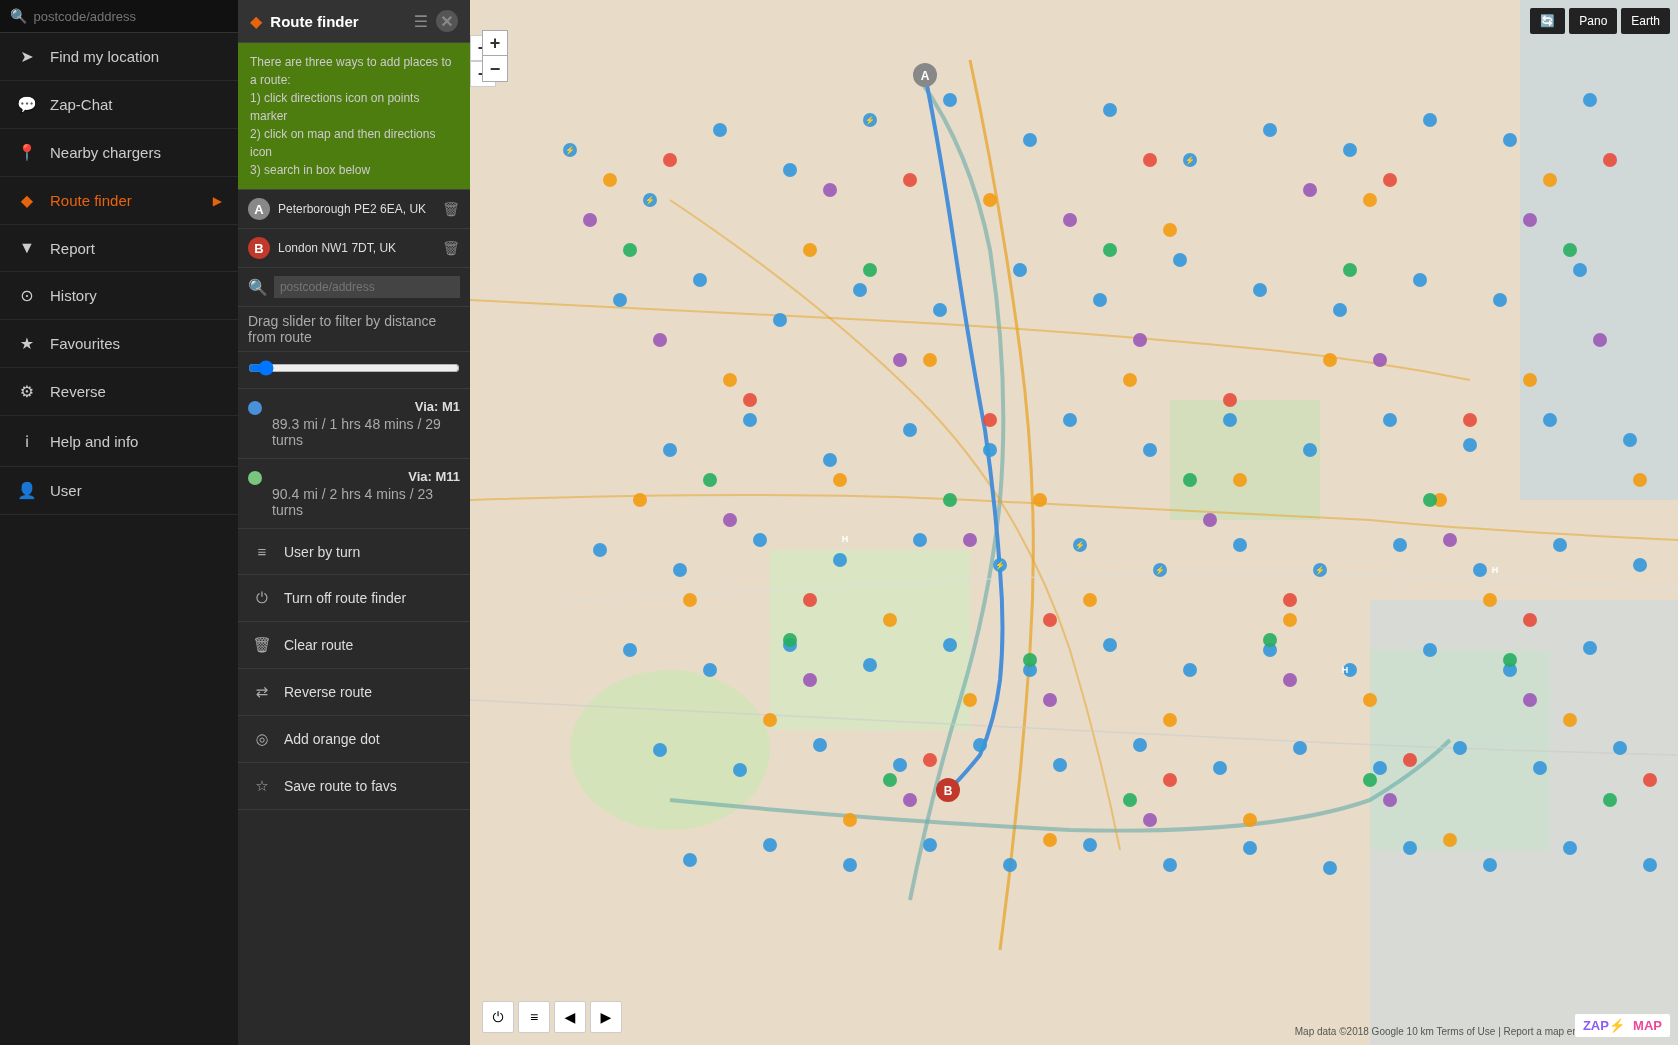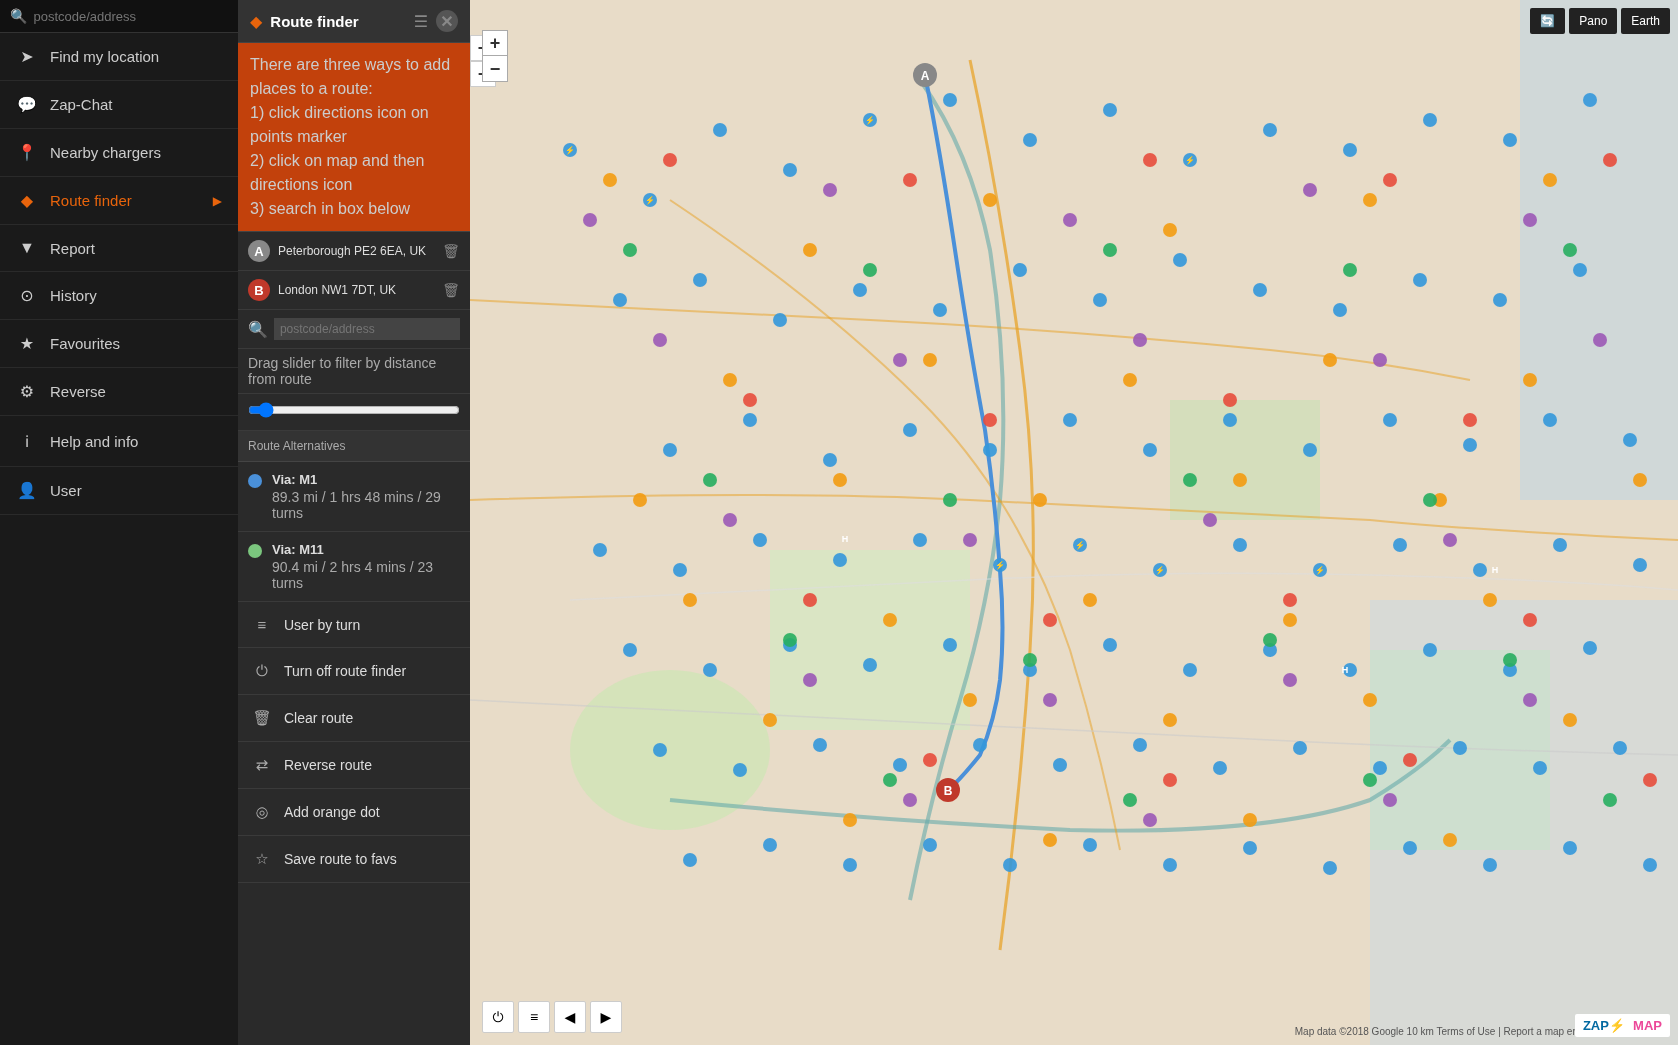--- a/index.html
+++ b/index.html
@@ -106,23 +106,23 @@
       cursor: pointer;
       font-size: 16px;
       background: #555;
       border-radius: 50%;
       width: 22px; height: 22px;
       display: flex; align-items: center; justify-content: center;
       font-weight: bold;
     }
 
     .route-instructions {
-      background: #c2410c;
+      background: #4d7c0f;
       padding: 10px 12px;
-      font-size: 16px;
+      font-size: 12px;
       color: #ccc;
       border-bottom: 1px solid #444;
       line-height: 1.5;
     }
 
     
     .map-zoom {
       position: absolute;
       left: 470px; top: 35px;
       z-index: 200;
@@ -223,20 +223,21 @@
       width: 14px; height: 14px;
       border-radius: 50%;
       margin-right: 10px;
       margin-top: 2px;
       flex-shrink: 0;
     }
     .route-alt-info .route-alt-name {
       font-size: 13px;
       color: #ddd;
       font-weight: bold;
+      text-align: right;
     }
     .route-alt-info .route-alt-details {
       font-size: 14px;
       color: #aaa;
       margin-top: 2px;
     }
 
     .route-action-item {
       display: flex;
       align-items: center;
@@ -311,21 +312,21 @@
     .zapmap-logo {
       position: absolute;
       bottom: 8px; right: 8px;
       background: #fff;
       padding: 4px 8px;
       font-size: 13px;
       font-weight: bold;
       z-index: 200;
       border-radius: 2px;
     }
-    .zapmap-logo .zap { color: #0369a1; margin-top: 12px; }
+    .zapmap-logo .zap { color: #8b5cf6; margin-top: 12px; }
     .zapmap-logo .map { color: #ec4899; padding-left: 8px; }
 
     
     .map-copyright {
       position: absolute;
       bottom: 8px; right: 90px;
       font-size: 10px;
       color: #555;
       z-index: 200;
     }
@@ -413,21 +414,20 @@
     <span class="search-icon">🔍</span>
     <input type="text" style="background: rgb(68, 68, 68); border: none; outline: none; color: rgb(204, 204, 204); font-size: 12px; width: 100%; padding: 4px 6px;" placeholder="postcode/address">
   </div>
 
   <div class="slider-label">Drag slider to filter by distance from route</div>
 
   <div class="slider-row">
     <input type="range" min="0" max="100" value="5" style="width: 100%;">
   </div>
 
-  <div class="route-alternatives-header">Route Alternatives</div>
 
   <div class="route-alt-item">
     <div class="route-dot" style="background:#4a90d9;"></div>
     <div class="route-alt-info">
       <div class="route-alt-name">Via: M1</div>
       <div class="route-alt-details">89.3 mi / 1 hrs 48 mins / 29 turns</div>
     </div>
   </div>
 
 

